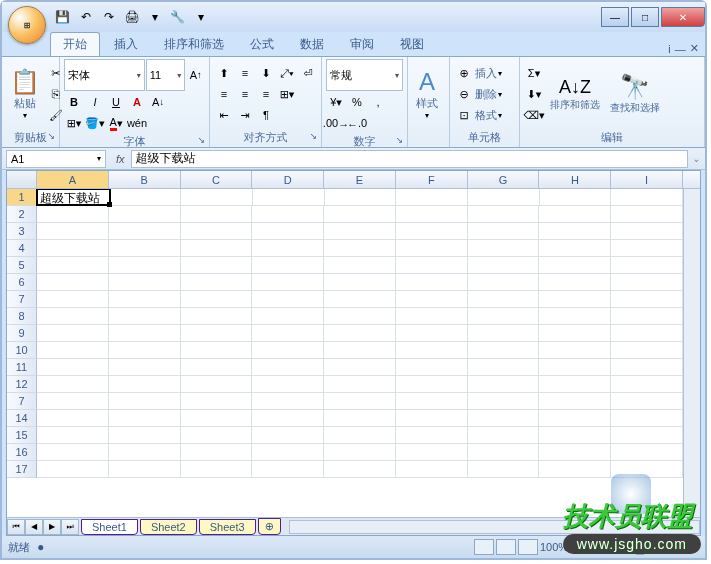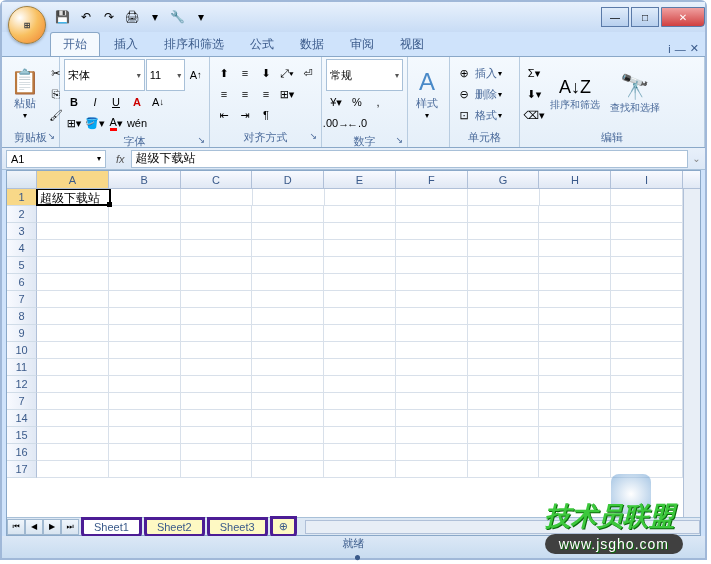--- a/index.html
+++ b/index.html
@@ -47,29 +47,29 @@
 .rh.sel { background: #f8d888; }
 .cells { flex: 1; position: relative; }
 .cell-row { display: flex; height: 17px; border-bottom: 1px solid #d8e0ea; }
 .cell { flex: 1; border-right: 1px solid #d8e0ea; font-size: 12px; padding: 0 2px; line-height: 16px; overflow: visible; white-space: nowrap; }
 .cell.active { border: 2px solid #000; margin: -1px; z-index: 5; position: relative; }
 .cell.active::after { content: ""; position: absolute; right: -3px; bottom: -3px; width: 5px; height: 5px; background: #000; }
 .vscroll { width: 17px; background: #e8eef6; border-left: 1px solid #b0c0d8; }
 .sheet-bar { height: 18px; display: flex; align-items: center; background: #dde8f4; border-top: 1px solid #a8c0d8; font-size: 11px; }
 .nav-btns { display: flex; }
 .nav-btn { width: 18px; height: 16px; border: 1px solid #a0b8d0; background: linear-gradient(#f0f6fc,#d8e4f0); display: flex; align-items: center; justify-content: center; font-size: 8px; cursor: pointer; }
-.sheet-tab { padding: 1px 10px; background: #fff; border: 3px solid #4c1d95; border-radius: 0 0 4px 4px; margin-left: 2px; cursor: pointer; color: #3a5a8a; }
+.sheet-tab { padding: 1px 10px; background: #fff; border: 1px solid #4c1d95; border-radius: 0 0 4px 4px; margin-left: 2px; cursor: pointer; color: #3a5a8a; }
 .sheet-tab.inactive { background: #fef9c3; }
 .hscroll { flex: 1; height: 14px; background: #e8eef6; margin-left: 8px; border: 1px solid #b0c0d8; }
-.statusbar { height: 22px; background: linear-gradient(#dce8f6,#c8dcf0); display: flex; align-items: center; padding: 0 6px; font-size: 11px; color: #3a5a8a; flex-direction: column; }
+.statusbar { height: 22px; background: linear-gradient(#dce8f6,#c8dcf0); display: flex; align-items: center; padding: 0 6px; font-size: 11px; color: #3a5a8a; }
 .status-right { margin-left: auto; display: flex; align-items: center; gap: 2px; }
 .view-btn { width: 20px; height: 16px; border: 1px solid #8aa8c8; background: #e8f0fa; cursor: pointer; }
 .zoom-slider { width: 100px; height: 4px; background: #a0b8d0; margin: 0 6px; position: relative; }
 .zoom-slider::before { content: ""; position: absolute; left: 50%; top: -4px; width: 8px; height: 12px; background: #d0dce8; border: 1px solid #8aa8c8; border-radius: 2px; }
-.watermark { position: absolute; right: 28px; bottom: 10px; font-size: 26px; font-weight: bold; font-style: italic; color: #3cc83c; text-shadow: 1px 1px 0 #0a6a0a; pointer-events: none; }
+.watermark { position: absolute; right: 10px; bottom: 10px; font-size: 26px; font-weight: bold; font-style: italic; color: #3cc83c; text-shadow: 1px 1px 0 #0a6a0a; pointer-events: none; }
 .watermark .url { display: block; font-size: 14px; background: #404040; color: #fff; padding: 2px 14px; border-radius: 12px; font-style: normal; font-weight: normal; letter-spacing: 1px; }
 .st-badge { position: absolute; right: 60px; bottom: 50px; width: 40px; height: 40px; background: radial-gradient(#fff,#4a8ac8); border-radius: 8px; opacity: .5; }
 </style>
 </head>
 <body>
 
 <div class="window">
   <div class="titlebar">
     <div class="office-btn">
         <span>⊞</span>

